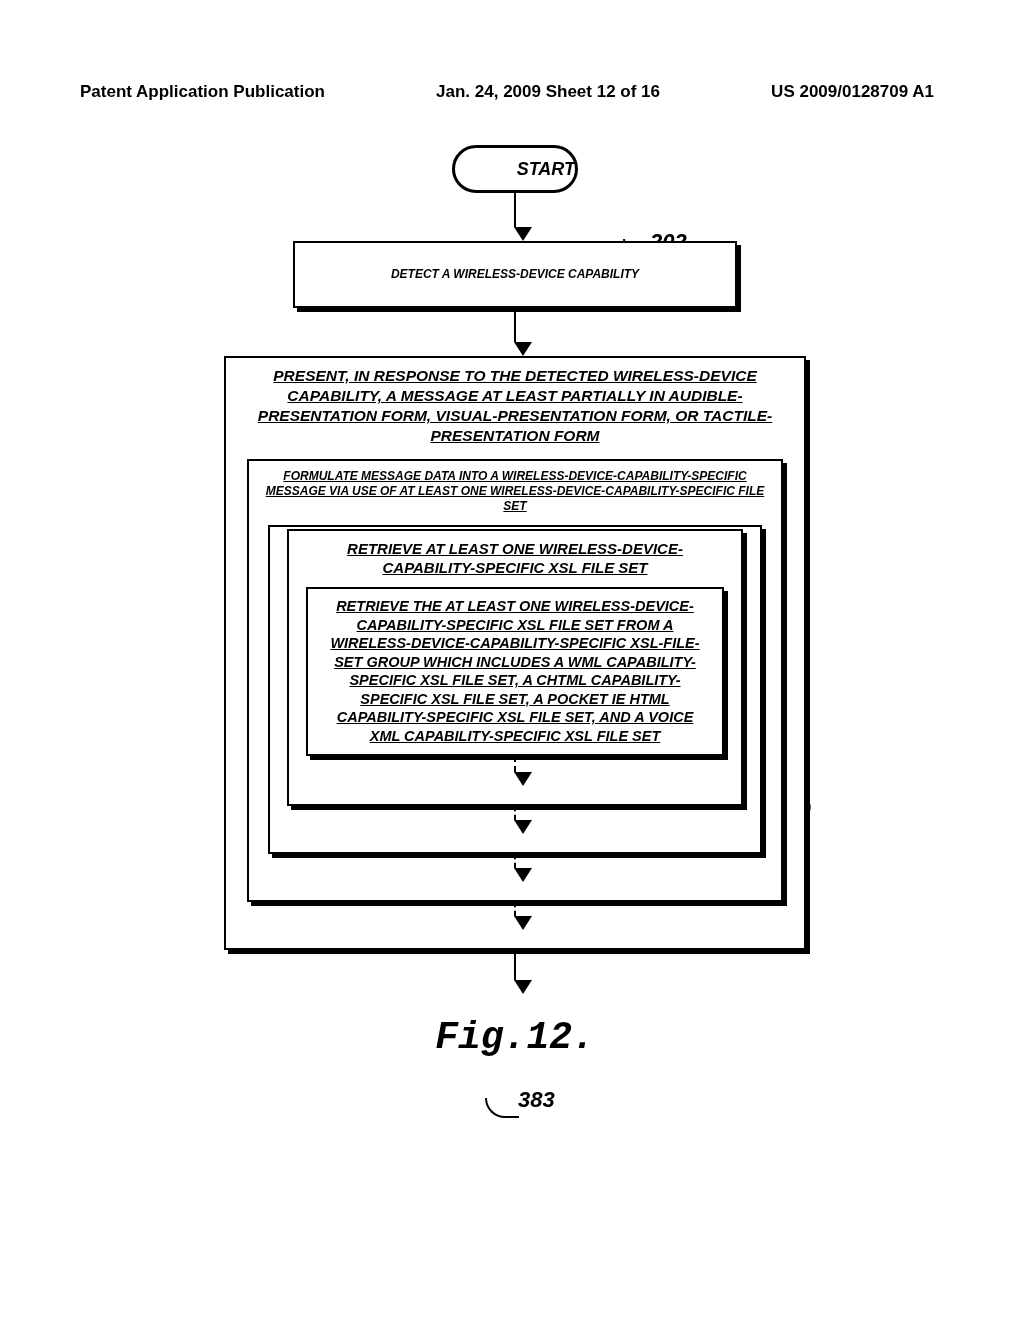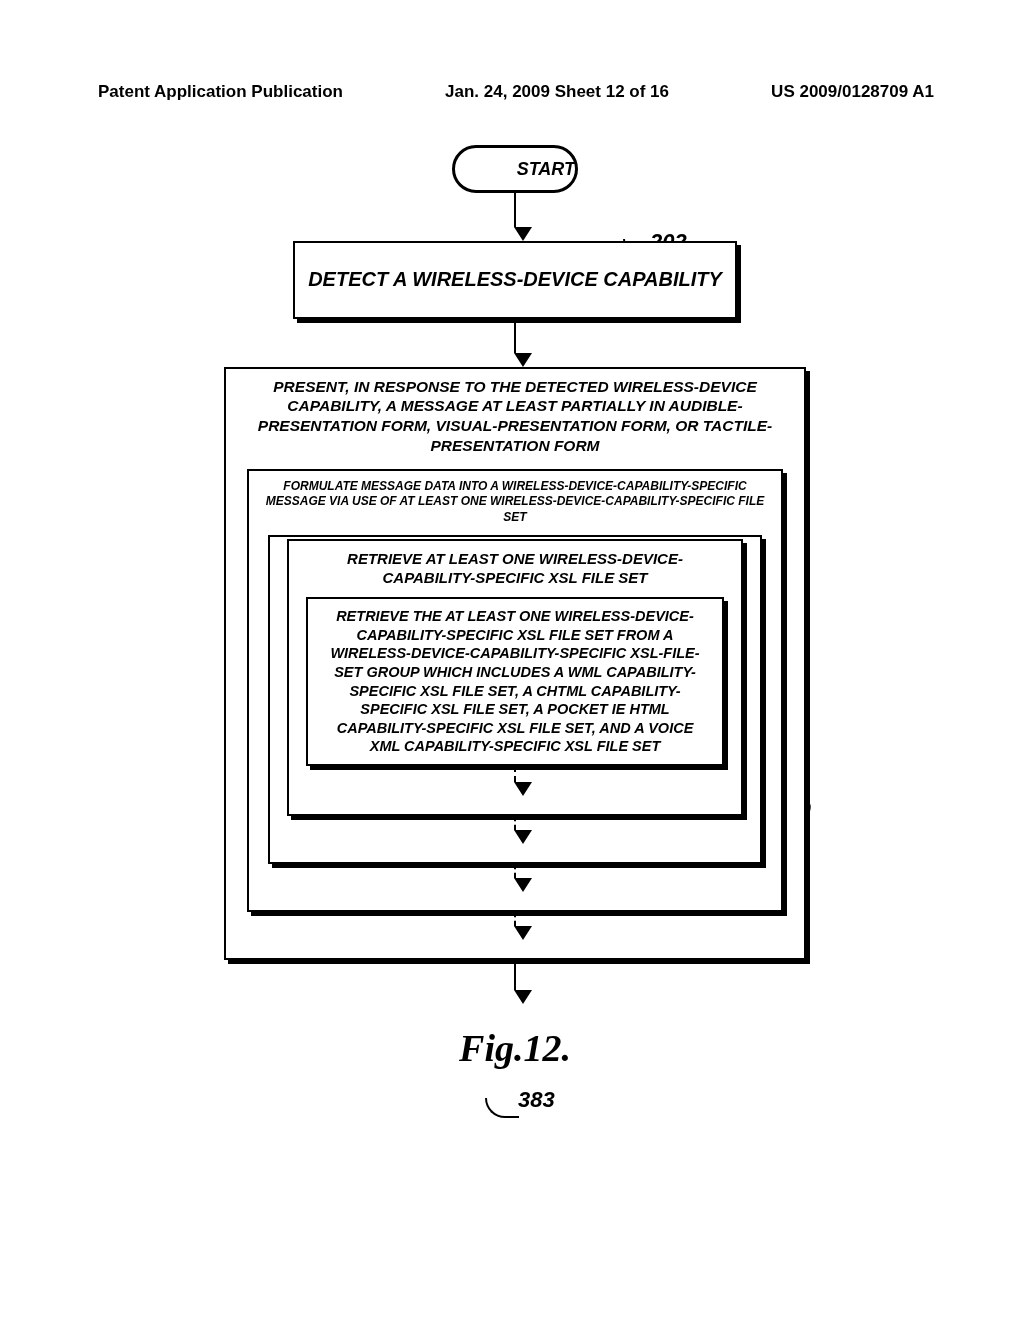--- a/index.html
+++ b/index.html
@@ -11,21 +11,21 @@
   }
   .page {
     width: 1024px;
     height: 1320px;
     position: relative;
     background: #fff;
   }
   .header-row {
     position: absolute;
     top: 82px;
-    left: 98px;
+    left: 80px;
     right: 90px;
     display: flex;
     justify-content: space-between;
     font-size: 17px;
     font-weight: bold;
   }
   .diagram {
     position: absolute;
     left: 140px;
     top: 145px;
@@ -107,21 +107,21 @@
     background: transparent;
   }
   .lead-line {
     position: absolute;
     background: #000;
     height: 2px;
   }
 
   .fig-label {
     text-align: center;
-    font-family: Liberation Serif, serif;
+    font-family: Liberation Mono, monospace;
     font-style: italic;
     font-weight: bold;
     font-size: 38px;
     margin-top: 22px;
   }
 </style>
 </head>
 <body>
 
 <div class="page">
@@ -161,29 +161,29 @@
     <div class="terminator">
       <span>START</span>
     </div>
 
     <div class="arrow-down">
       <div class="arrow-shaft" style="height:34px;"></div>
       <div class="arrow-head"></div>
     </div>
 
     <div class="shadowbox" style="width:440px;">
-      <div class="box-text" style="font-size:20px; padding:24px 0;">DETECT A WIRELESS-DEVICE CAPABILITY</div>
+      <div class="box-text" style="font-size:12px; padding:24px 0;">DETECT A WIRELESS-DEVICE CAPABILITY</div>
     </div>
 
     <div class="arrow-down">
       <div class="arrow-shaft" style="height:34px;"></div>
       <div class="arrow-head"></div>
     </div>
 
-    <div class="shadowbox" style="width:578px; padding-bottom:18px;">
+    <div class="shadowbox" style="width:578px; padding-bottom:18px;text-decoration:underline;">
       <div class="box-text" style="font-size:15.5px;">PRESENT, IN RESPONSE TO THE DETECTED WIRELESS-DEVICE CAPABILITY, A MESSAGE AT LEAST PARTIALLY IN AUDIBLE-PRESENTATION FORM, VISUAL-PRESENTATION FORM, OR TACTILE-PRESENTATION FORM</div>
 
       <div class="arrow-down" style="margin-top:-55px; position:relative; z-index:-1;">
         <div class="dashed-shaft" style="height:54px;"></div>
         <div class="arrow-head" style="margin-top:-2px;"></div>
       </div>
 
       <div class="shadowbox" style="width:532px; padding-bottom:18px; margin-top:-6px;">
         <div class="box-text" style="font-size:12px;">FORMULATE MESSAGE DATA INTO A WIRELESS-DEVICE-CAPABILITY-SPECIFIC MESSAGE VIA USE OF AT LEAST ONE WIRELESS-DEVICE-CAPABILITY-SPECIFIC FILE SET</div>
 

